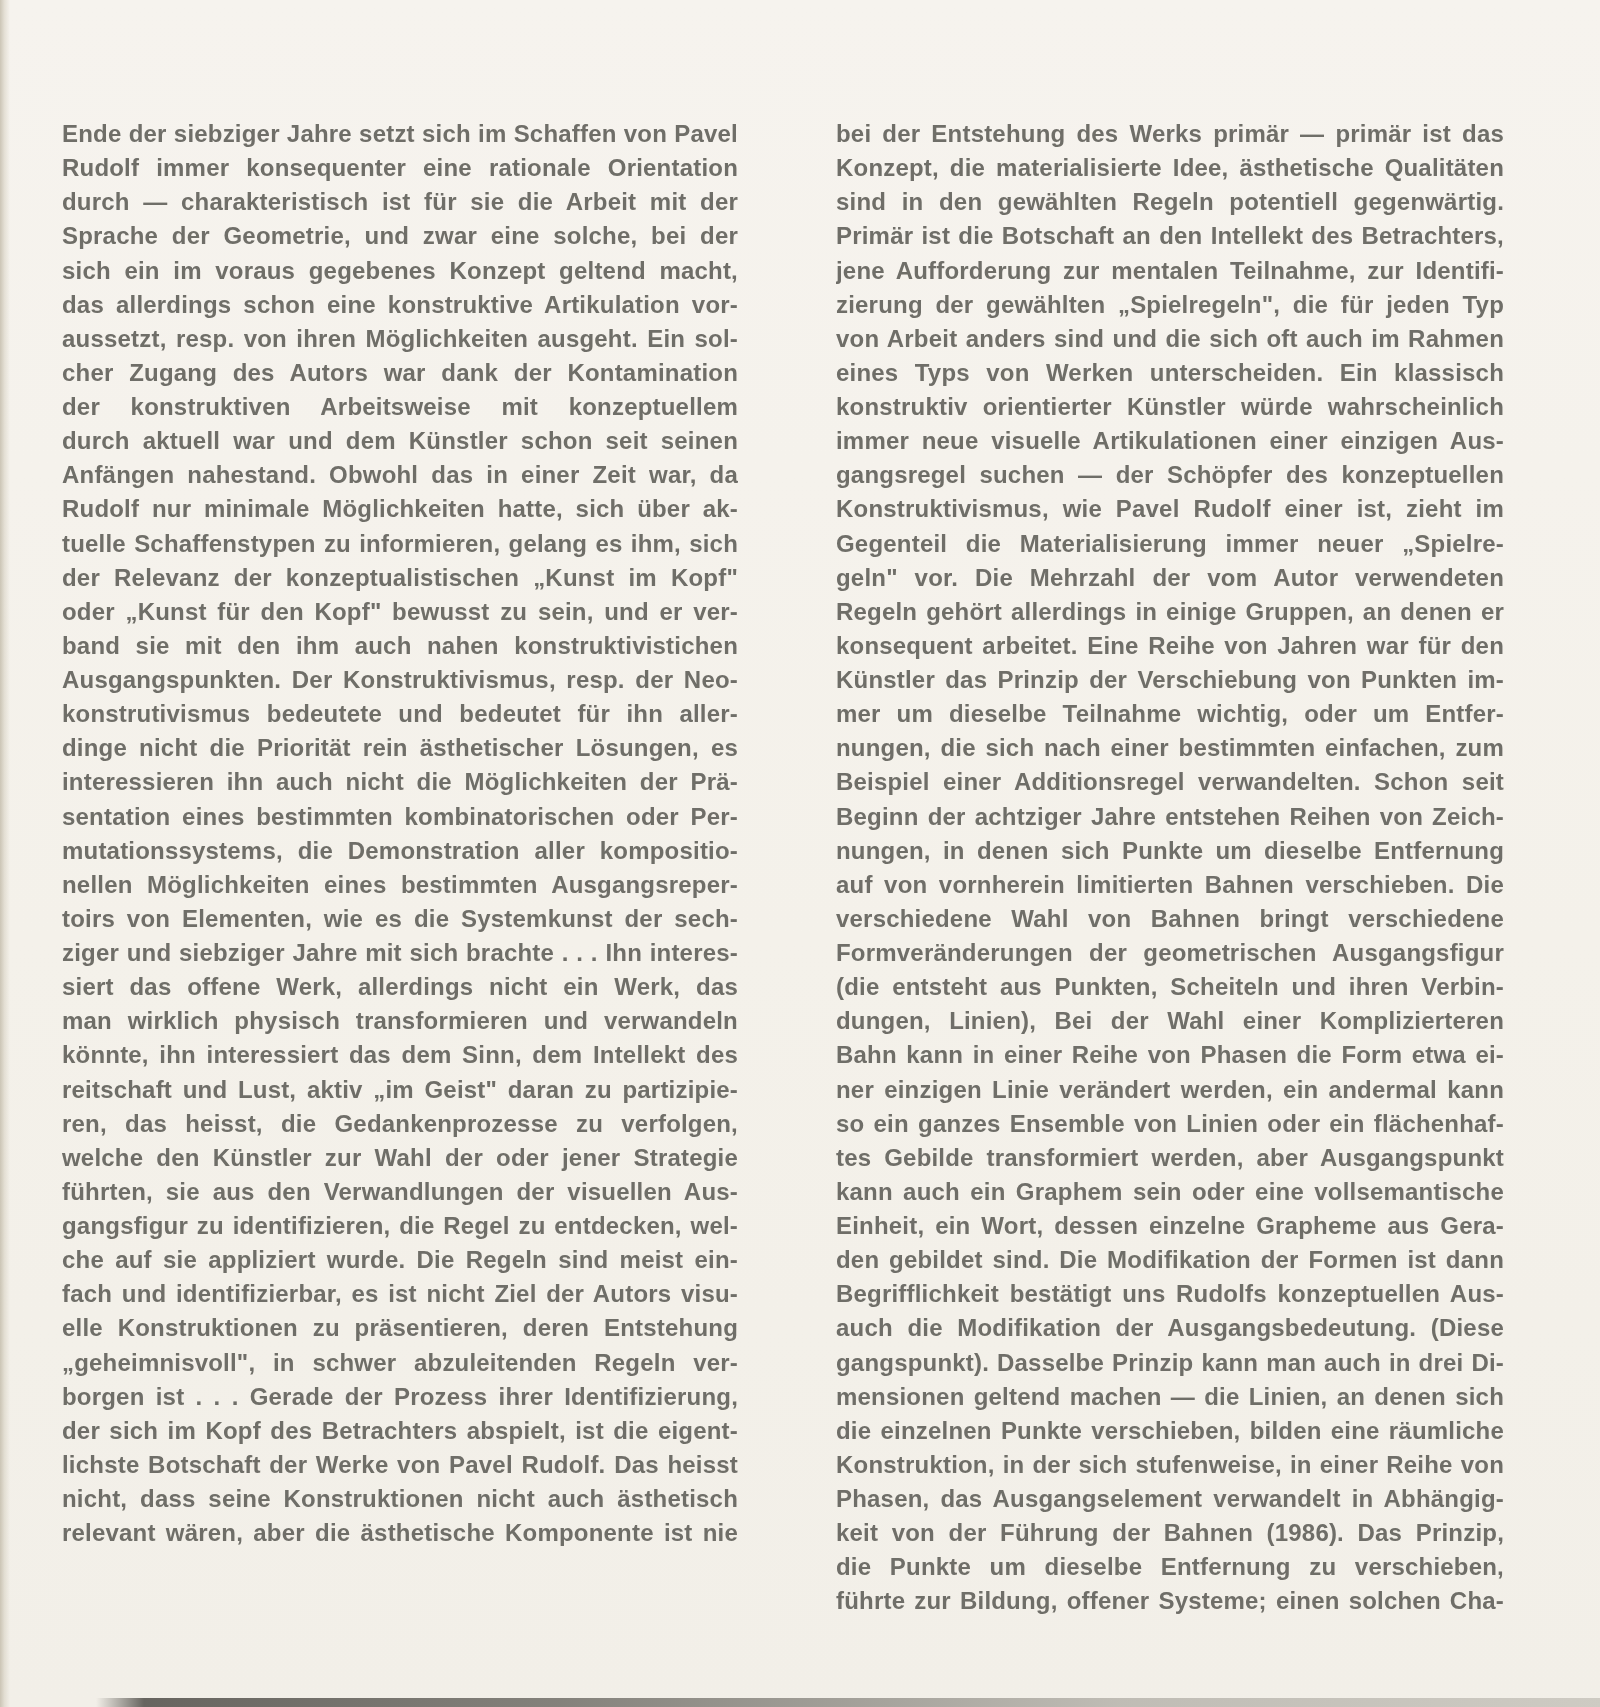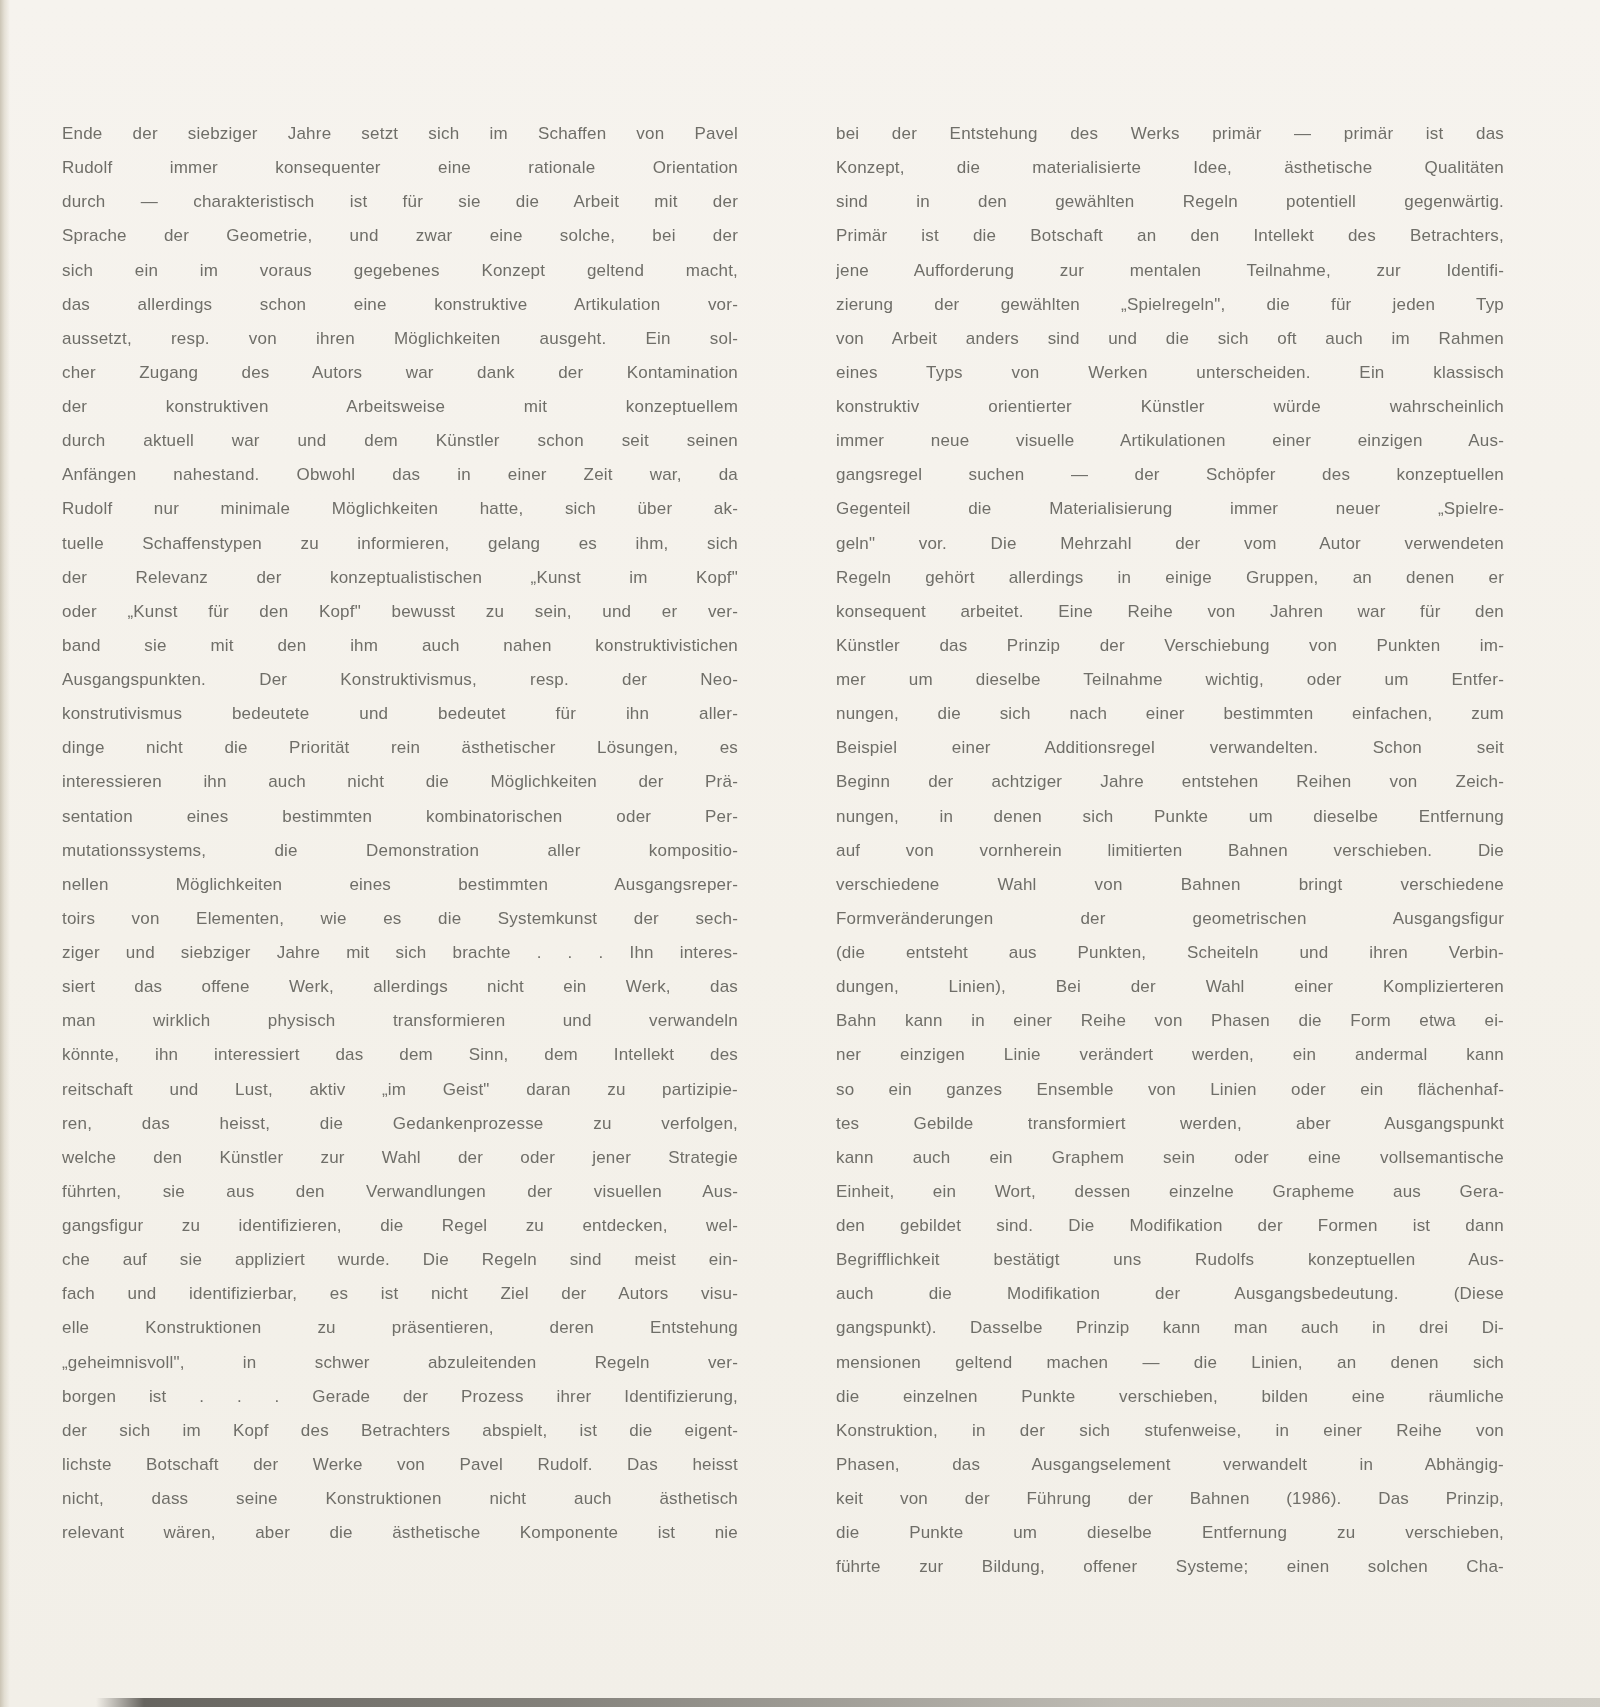--- a/index.html
+++ b/index.html
@@ -17,23 +17,23 @@
     width: 1600px;
     height: 1707px;
     font-family: "Liberation Sans", "DejaVu Sans", sans-serif;
     color: #6f6e68;
     background:
       linear-gradient(180deg, #f6f3ee 0%, #f4f1ea 55%, #f2efe8 100%);
   }
   .column {
     position: absolute;
     top: 117px;
-    font-size: 17px;
+    font-size: 24px;
     letter-spacing: 0.2px;
-    font-weight: 400;
+    font-weight: 700;
   }
   .column-left  { left: 62px;  width: 676px; }
   .column-right { left: 836px; width: 668px; }
   .text-line {
     line-height: 34.14px;
     height: 34.14px;
     overflow: hidden;
     text-align: justify;
     text-align-last: justify;
     white-space: normal;
@@ -113,20 +113,21 @@
       <div class="text-line">Konzept, die materialisierte Idee, ästhetische Qualitäten</div>
       <div class="text-line">sind in den gewählten Regeln potentiell gegenwärtig.</div>
       <div class="text-line">Primär ist die Botschaft an den Intellekt des Betrachters,</div>
       <div class="text-line">jene Aufforderung zur mentalen Teilnahme, zur Identifi-</div>
       <div class="text-line">zierung der gewählten „Spielregeln", die für jeden Typ</div>
       <div class="text-line">von Arbeit anders sind und die sich oft auch im Rahmen</div>
       <div class="text-line">eines Typs von Werken unterscheiden. Ein klassisch</div>
       <div class="text-line">konstruktiv orientierter Künstler würde wahrscheinlich</div>
       <div class="text-line">immer neue visuelle Artikulationen einer einzigen Aus-</div>
       <div class="text-line">gangsregel suchen — der Schöpfer des konzeptuellen</div>
+      <div class="text-line">Konstruktivismus, wie Pavel Rudolf einer ist, zieht im</div>
       <div class="text-line">Gegenteil die Materialisierung immer neuer „Spielre-</div>
       <div class="text-line">geln" vor. Die Mehrzahl der vom Autor verwendeten</div>
       <div class="text-line">Regeln gehört allerdings in einige Gruppen, an denen er</div>
       <div class="text-line">konsequent arbeitet. Eine Reihe von Jahren war für den</div>
       <div class="text-line">Künstler das Prinzip der Verschiebung von Punkten im-</div>
       <div class="text-line">mer um dieselbe Teilnahme wichtig, oder um Entfer-</div>
       <div class="text-line">nungen, die sich nach einer bestimmten einfachen, zum</div>
       <div class="text-line">Beispiel einer Additionsregel verwandelten. Schon seit</div>
       <div class="text-line">Beginn der achtziger Jahre entstehen Reihen von Zeich-</div>
       <div class="text-line">nungen, in denen sich Punkte um dieselbe Entfernung</div>

